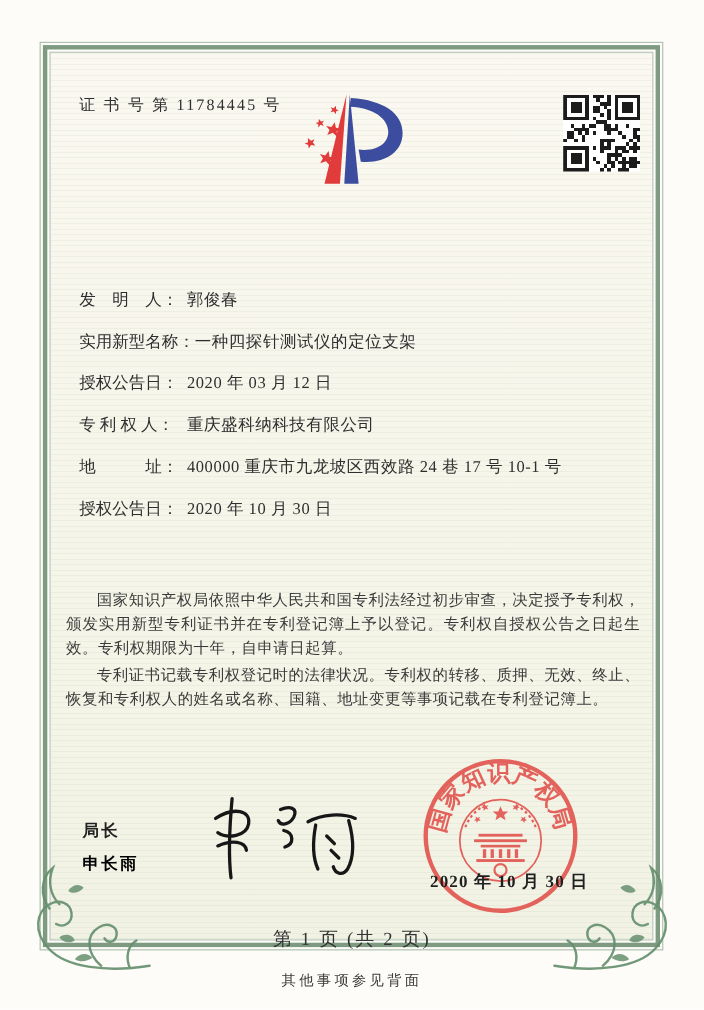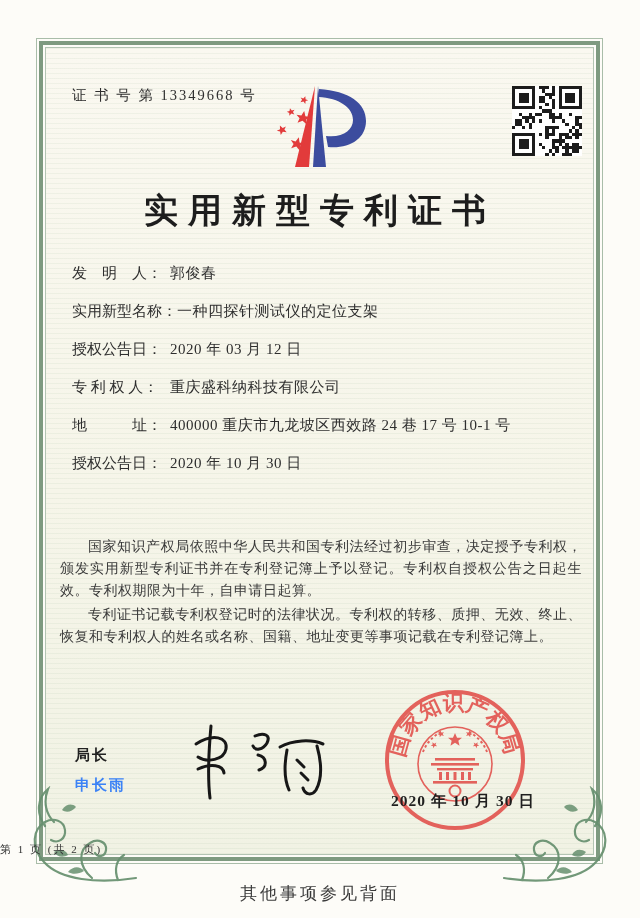--- a/index.html
+++ b/index.html
@@ -39,30 +39,30 @@
   .flabel { display:inline-block; min-width:98px; }
   .fvalue { letter-spacing:0.5px; }
   .pair2 { position:absolute; left:258px; top:0; white-space:nowrap; }
 
   
   .legal { position:absolute; left:60px; top:536px; width:522px; font-size:14px; line-height:22px; color:#3a3a3a; text-align:justify; letter-spacing:0.5px; }
   .legal p { text-indent:2em; margin-bottom:2px; }
 
   
   .commissioner-title { position:absolute; left:75px; top:746px; font-size:15px; font-weight:600; font-family:"Liberation Sans","DejaVu Sans",sans-serif; color:#222; letter-spacing:2px; }
-  .commissioner-name  { position:absolute; left:75px; top:776px; font-size:15px; font-weight:600; font-family:"Liberation Sans","DejaVu Sans",sans-serif; color:#3b82f6; letter-spacing:2px; }
+  .commissioner-name  { position:absolute; left:75px; top:776px; font-size:15px; font-weight:600; font-family:"Liberation Sans","DejaVu Sans",sans-serif; color:#000000; letter-spacing:2px; }
   .signature { position:absolute; left:183px; top:716px; width:152px; height:90px; }
 
   
   .seal { position:absolute; left:383px; top:688px; width:144px; height:144px; }
   .seal-date { position:absolute; left:391px; top:791px; font-size:15.5px; font-weight:600; letter-spacing:1px; color:#1f1f1f; }
 
   
-  .page-footer { position:absolute; left:0; right:0; top:842px; text-align:left; font-size:11px; letter-spacing:2px; color:#333; }
-  .back-note   { position:absolute; left:0; right:0; top:882px; text-align:center; font-size:17px; letter-spacing:3px; color:#3a3a3a; }
+  .page-footer { position:absolute; left:0; right:0; top:842px; text-align:center; font-size:17px; letter-spacing:2px; color:#333; }
+  .back-note   { position:absolute; left:0; right:0; top:882px; text-align:center; font-size:13px; letter-spacing:3px; color:#3a3a3a; }
 </style>
 </head>
 <body>
 
 <div class="page">
 
   <div class="frame">
     <div class="outer"></div>
     <div class="mid"></div>
     <div class="inner"></div>
@@ -88,21 +88,21 @@
       <path d="M27,40 C18,28 19,12 30,3 C25,16 28,28 36,36"></path>
       <path d="M100,94 C96,84 98,74 106,69"></path>
     </g>
     <g fill="#67906f" opacity="0.85">
       <path d="M50,86 C55,80 62,80 66,85 C61,88 55,89 50,86 Z"></path>
       <path d="M36,66 C42,62 48,64 50,69 C45,72 39,71 36,66 Z"></path>
       <path d="M44,24 C48,18 54,17 58,21 C54,26 48,27 44,24 Z"></path>
     </g>
   </svg>
 
-  <div class="cert-no">证 书 号 第 13349668 号</div>
+  <div class="cert-no">证 书 号 第 11784445 号</div>
 
   <svg class="logo" viewBox="0 0 140 100">
     <polygon points="63,6 57,87 43,87" fill="#e23b3b"></polygon>
     <polygon points="66,6 74,87 61,87" fill="#3c4c9e"></polygon>
     <path d="M67,9 C97,11 114,23 114,41 C114,59 97,69 76,67 L74,56 C91,58 101,50 101,40 C101,28 88,18 66,17 Z" fill="#3c4c9e"></path>
     <g fill="#e23b3b">
       <path transform="translate(52,20) scale(4) rotate(20)" d="M0,-1 L0.294,-0.309 1,-0.309 0.476,0.118 0.647,0.809 0,0.382 -0.647,0.809 -0.476,0.118 -1,-0.309 -0.294,-0.309 Z"></path>
       <path transform="translate(39,32) scale(4) rotate(-15)" d="M0,-1 L0.294,-0.309 1,-0.309 0.476,0.118 0.647,0.809 0,0.382 -0.647,0.809 -0.476,0.118 -1,-0.309 -0.294,-0.309 Z"></path>
       <path transform="translate(51,38) scale(7) rotate(10)" d="M0,-1 L0.294,-0.309 1,-0.309 0.476,0.118 0.647,0.809 0,0.382 -0.647,0.809 -0.476,0.118 -1,-0.309 -0.294,-0.309 Z"></path>
       <path transform="translate(30,50) scale(5) rotate(-25)" d="M0,-1 L0.294,-0.309 1,-0.309 0.476,0.118 0.647,0.809 0,0.382 -0.647,0.809 -0.476,0.118 -1,-0.309 -0.294,-0.309 Z"></path>
@@ -228,21 +228,20 @@
         <rect x="19" y="18" width="1" height="1"></rect>
         <rect x="19" y="19" width="1" height="1"></rect>
         <rect x="20" y="9" width="1" height="1"></rect>
         <rect x="20" y="11" width="1" height="1"></rect>
         <rect x="20" y="12" width="1" height="1"></rect>
         <rect x="20" y="14" width="1" height="1"></rect>
         <rect x="20" y="18" width="1" height="1"></rect>
       </g>
   </svg>
 
-  <div class="title">实用新型专利证书</div>
 
   <div class="fields">
     <div class="field-row">
       <span class="flabel">发　明　人：</span><span class="fvalue">郭俊春</span>
     </div>
     <div class="field-row">
       <span class="flabel">实用新型名称：</span><span class="fvalue">一种四探针测试仪的定位支架</span>
     </div>
     <div class="field-row">
       <span class="flabel">授权公告日：</span><span class="fvalue">2020 年 03 月 12 日</span>

